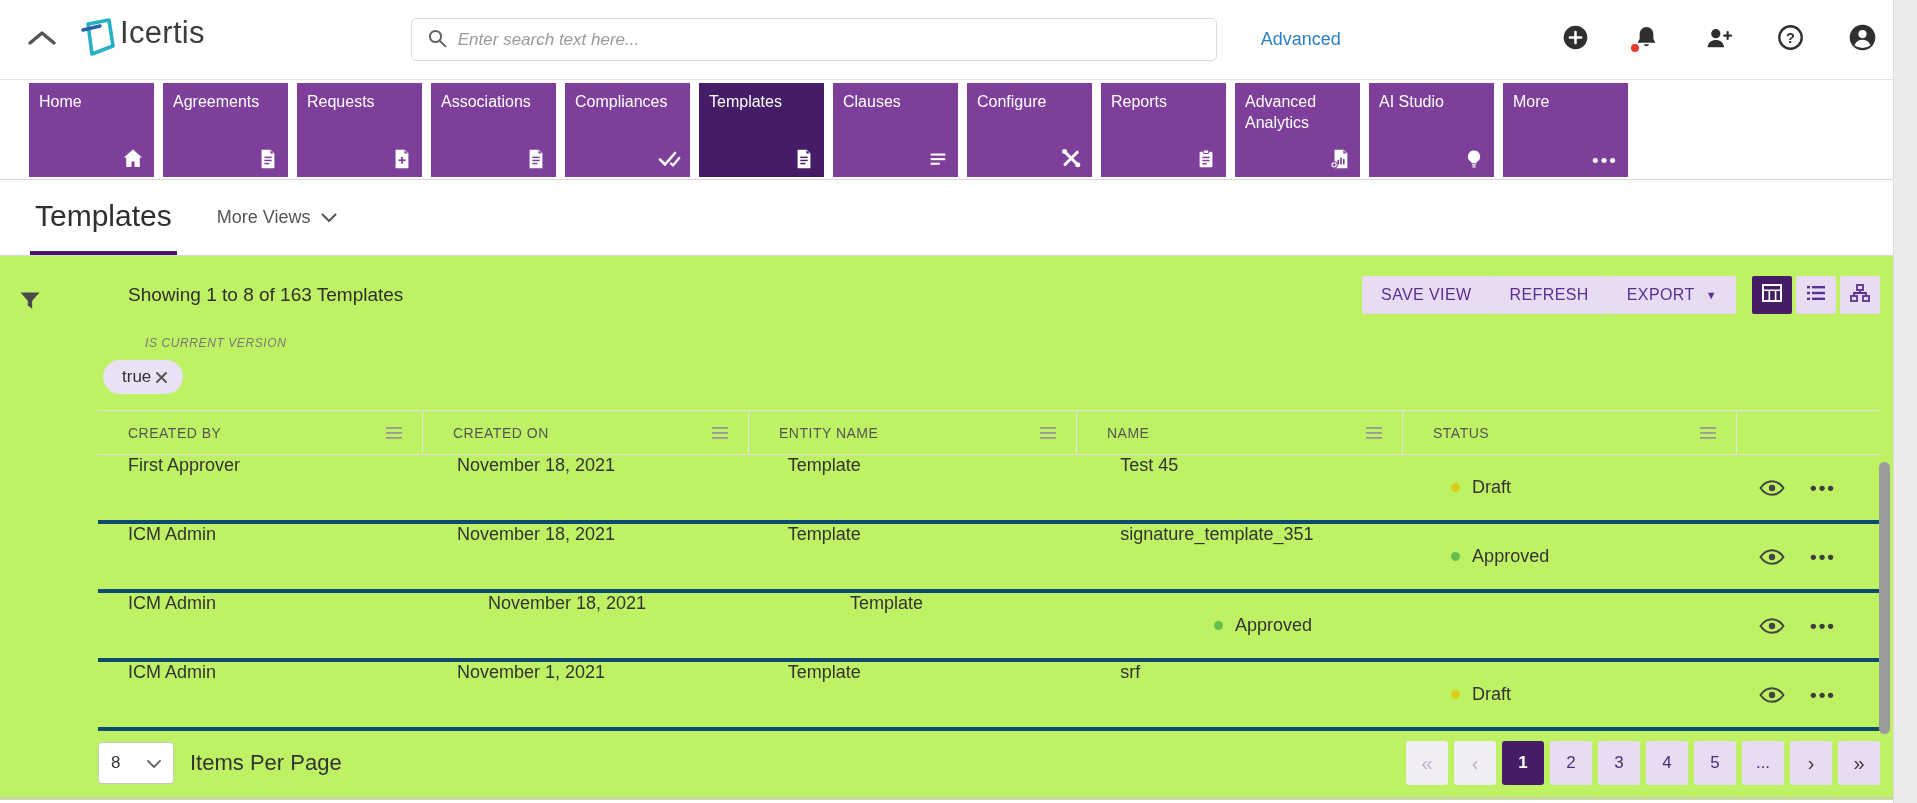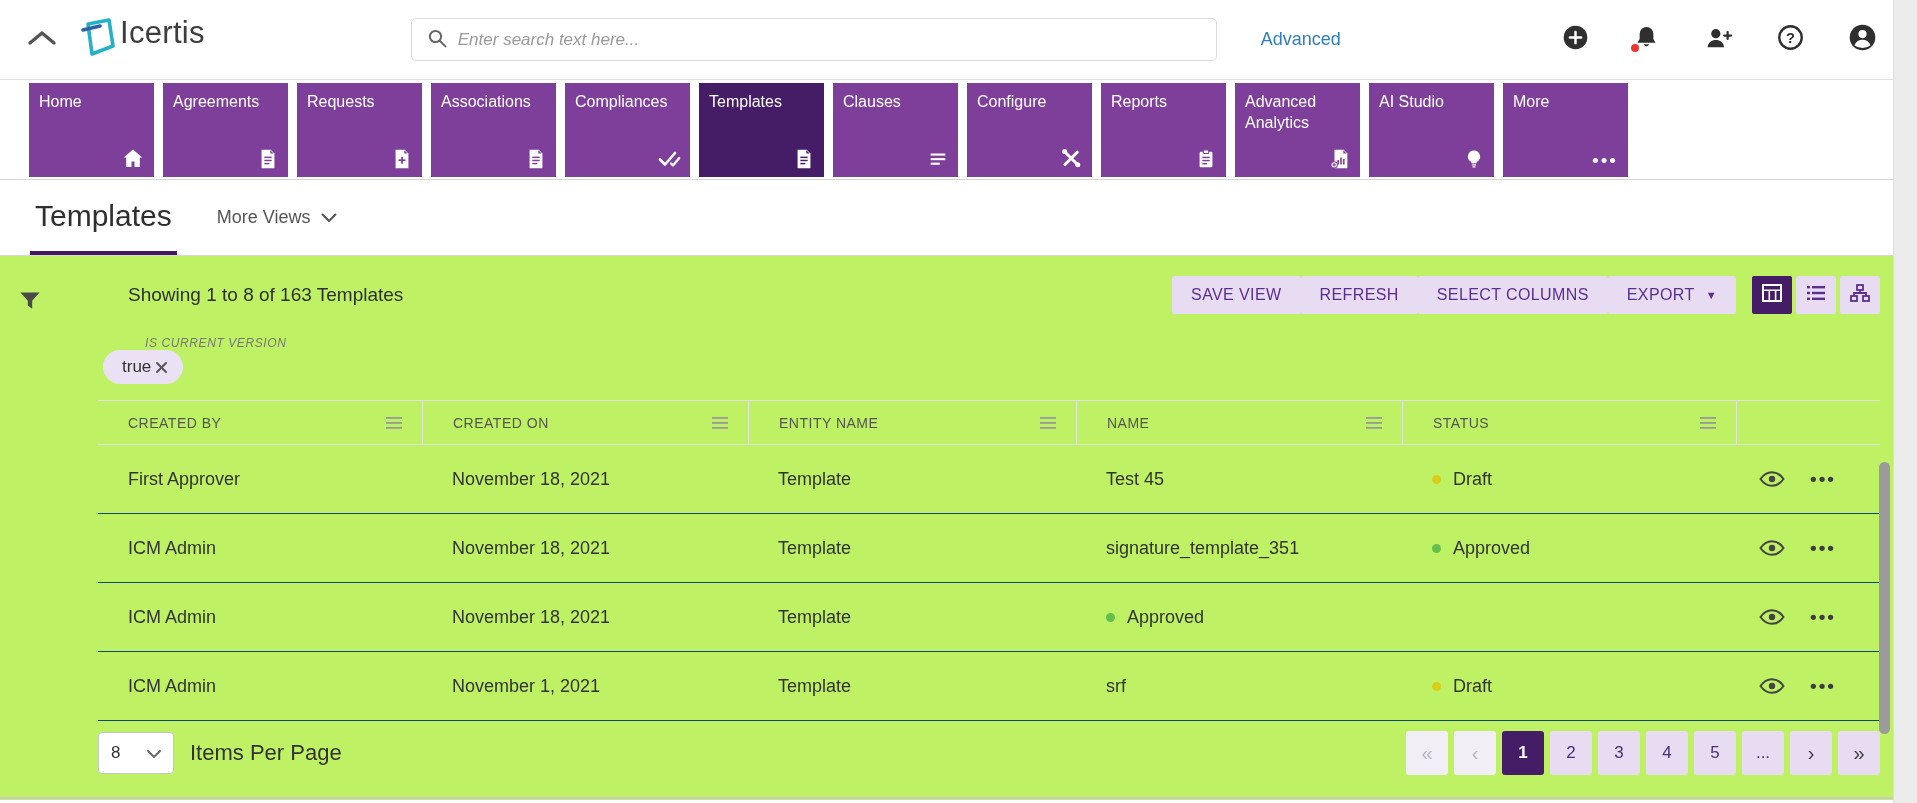--- a/index.html
+++ b/index.html
@@ -56,35 +56,35 @@
     letter-spacing: .4px; border: none; border-radius: 2px; cursor: pointer; font-family: inherit;
     display: flex; align-items: center; gap: 11px; }
   .caret { font-size: 11px; line-height: 1; }
   .view-toggles { display: flex; gap: 4px; margin-left: 16px; }
   .toggle { width: 40px; height: 38px; display: flex; align-items: center; justify-content: center;
     background: #e7dcf2; color: #5b2f91; border-radius: 2px; cursor: pointer; }
   .toggle.active { background: #451c66; color: #fff; }
 
   .filter-section { margin: 22px 0 0 43px; }
   .filter-label { font-size: 12px; color: #777; letter-spacing: .6px; margin-left: 42px; font-style: italic; }
-  .chip { margin-top: 0; display: inline-flex; align-items: center; gap: 4px; height: 34px;
+  .chip { margin-top: 10px; display: inline-flex; align-items: center; gap: 4px; height: 34px;
     padding: 0 15px 0 19px; background: #eae1f4; border-radius: 17px; font-size: 17px; color: #333; }
   .chip-close { display: flex; cursor: pointer; }
 
   
   .table { margin: 16px 0 0 38px; width: 1782px; border-top: 1px solid #e2e2e2; }
   .thead { display: flex; height: 44px; border-bottom: 1px solid #e0e0e0; }
   .th { display: flex; align-items: center; justify-content: space-between; padding: 0 20px 0 30px;
     font-size: 14px; color: #555; letter-spacing: .5px; border-left: 1px solid #e3e3e3; }
   .th:first-child { border-left: none; }
   .th-menu { color: #999; cursor: pointer; line-height: 0; }
   .c1 { width: 324px; } .c2 { width: 326px; } .c3 { width: 328px; } .c4 { width: 326px; } .c5 { width: 334px; }
   .c-actions { flex: 1; }
-  .trow { display: flex; height: 69px; align-items: center; border-bottom: 1px solid #0c4a6e;
-    font-size: 18px; color: #333; }
+  .trow { display: flex; height: 69px; border-bottom: 4px solid #0c4a6e;
+    font-size: 18px; color: #333; gap: 36px; }
   .td { padding-left: 30px; overflow: hidden; white-space: nowrap; text-overflow: ellipsis; }
   .status-cell { display: flex; align-items: center; }
   .status-dot { width: 9px; height: 9px; border-radius: 50%; display: inline-block; margin-right: 12px; flex: none; }
   .td-actions { flex: 1; display: flex; justify-content: flex-end; align-items: center; gap: 25px; padding-right: 44px; }
   .row-dots { font-size: 19px; letter-spacing: 2px; color: #3d3d3d; font-weight: bold; cursor: pointer; }
   .eye { cursor: pointer; line-height: 0; }
 
   
   .pagination-row { display: flex; align-items: center; margin: 10px 0 0 38px; }
   .select-box { width: 76px; height: 42px; border: 1px solid #c6c6c6; border-radius: 4px; background: #fff;
@@ -338,23 +338,20 @@
     <div class="main">
 
       <div class="toolbar-row">
         <div class="summary">Showing 1 to 8 of 163 Templates</div>
         <div class="toolbar-buttons">
           <button class="tb-btn">
               <span>SAVE VIEW</span>
             </button>
           <button class="tb-btn">
               <span>REFRESH</span>
-            </button>
-          <button class="tb-btn">
-              <span>SELECT COLUMNS</span>
             </button>
           <button class="tb-btn">
             <span>EXPORT</span>
             <span class="caret">▼</span>
           </button>
           <div class="view-toggles">
             <span class="toggle active">
               <span>
                 <svg width="20" height="18" viewBox="0 0 20 18">
                     <rect x="1" y="1" width="18" height="16" fill="none" stroke="currentColor" stroke-width="2"></rect>

